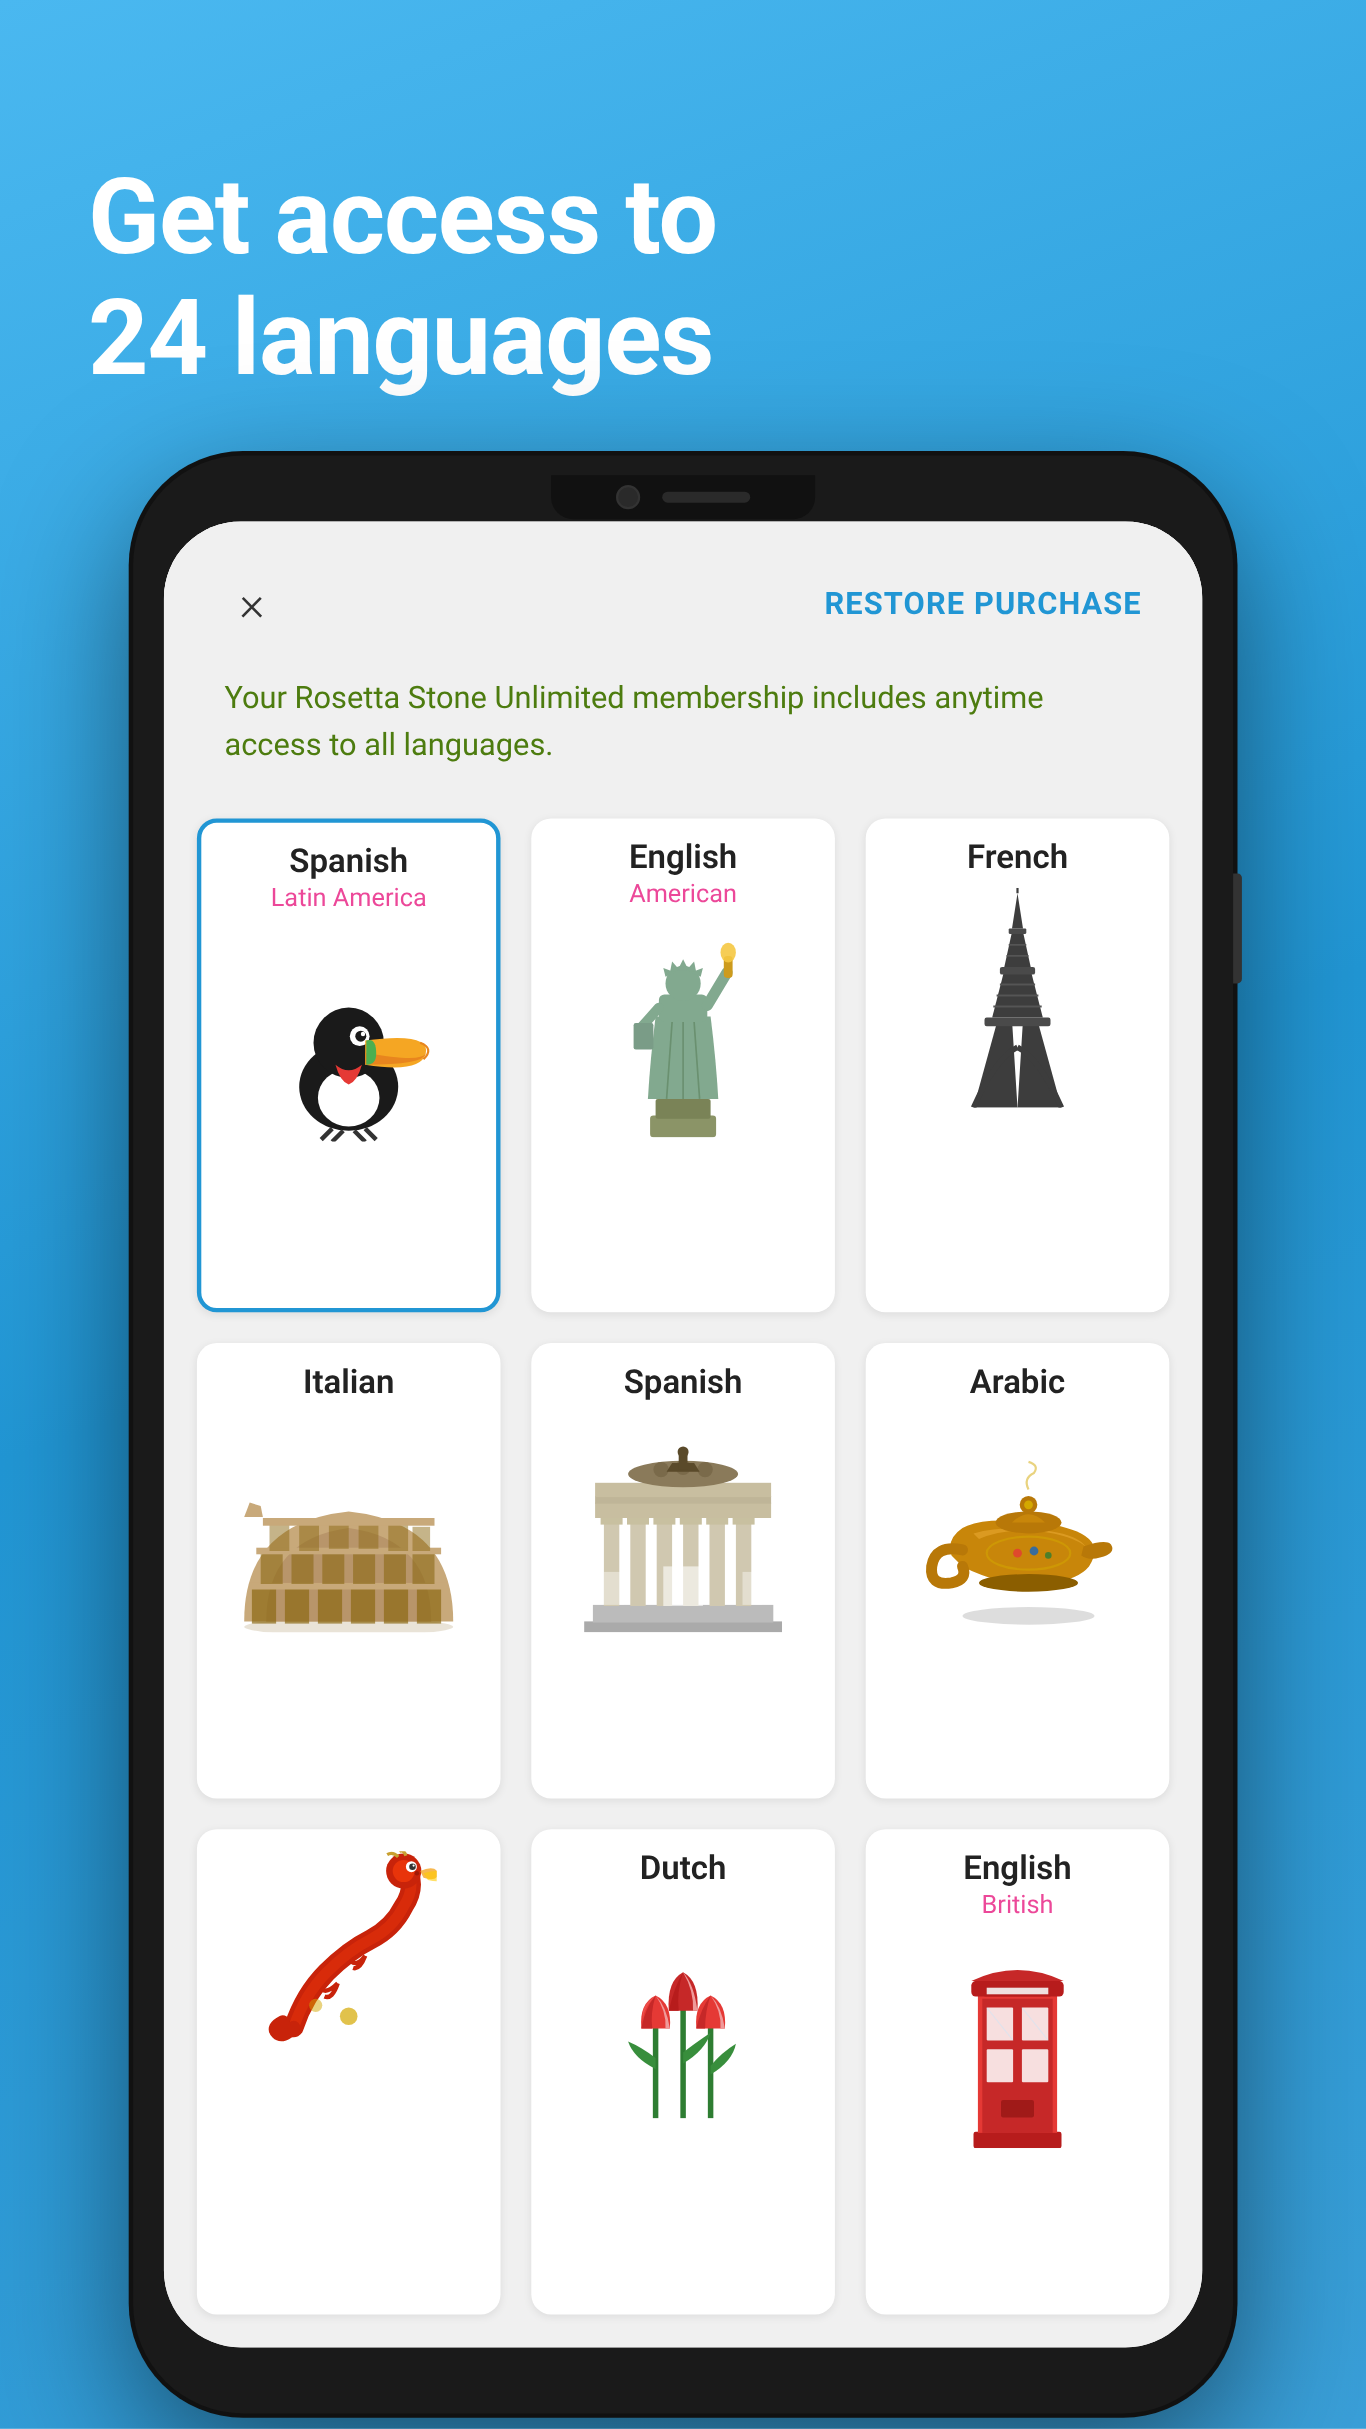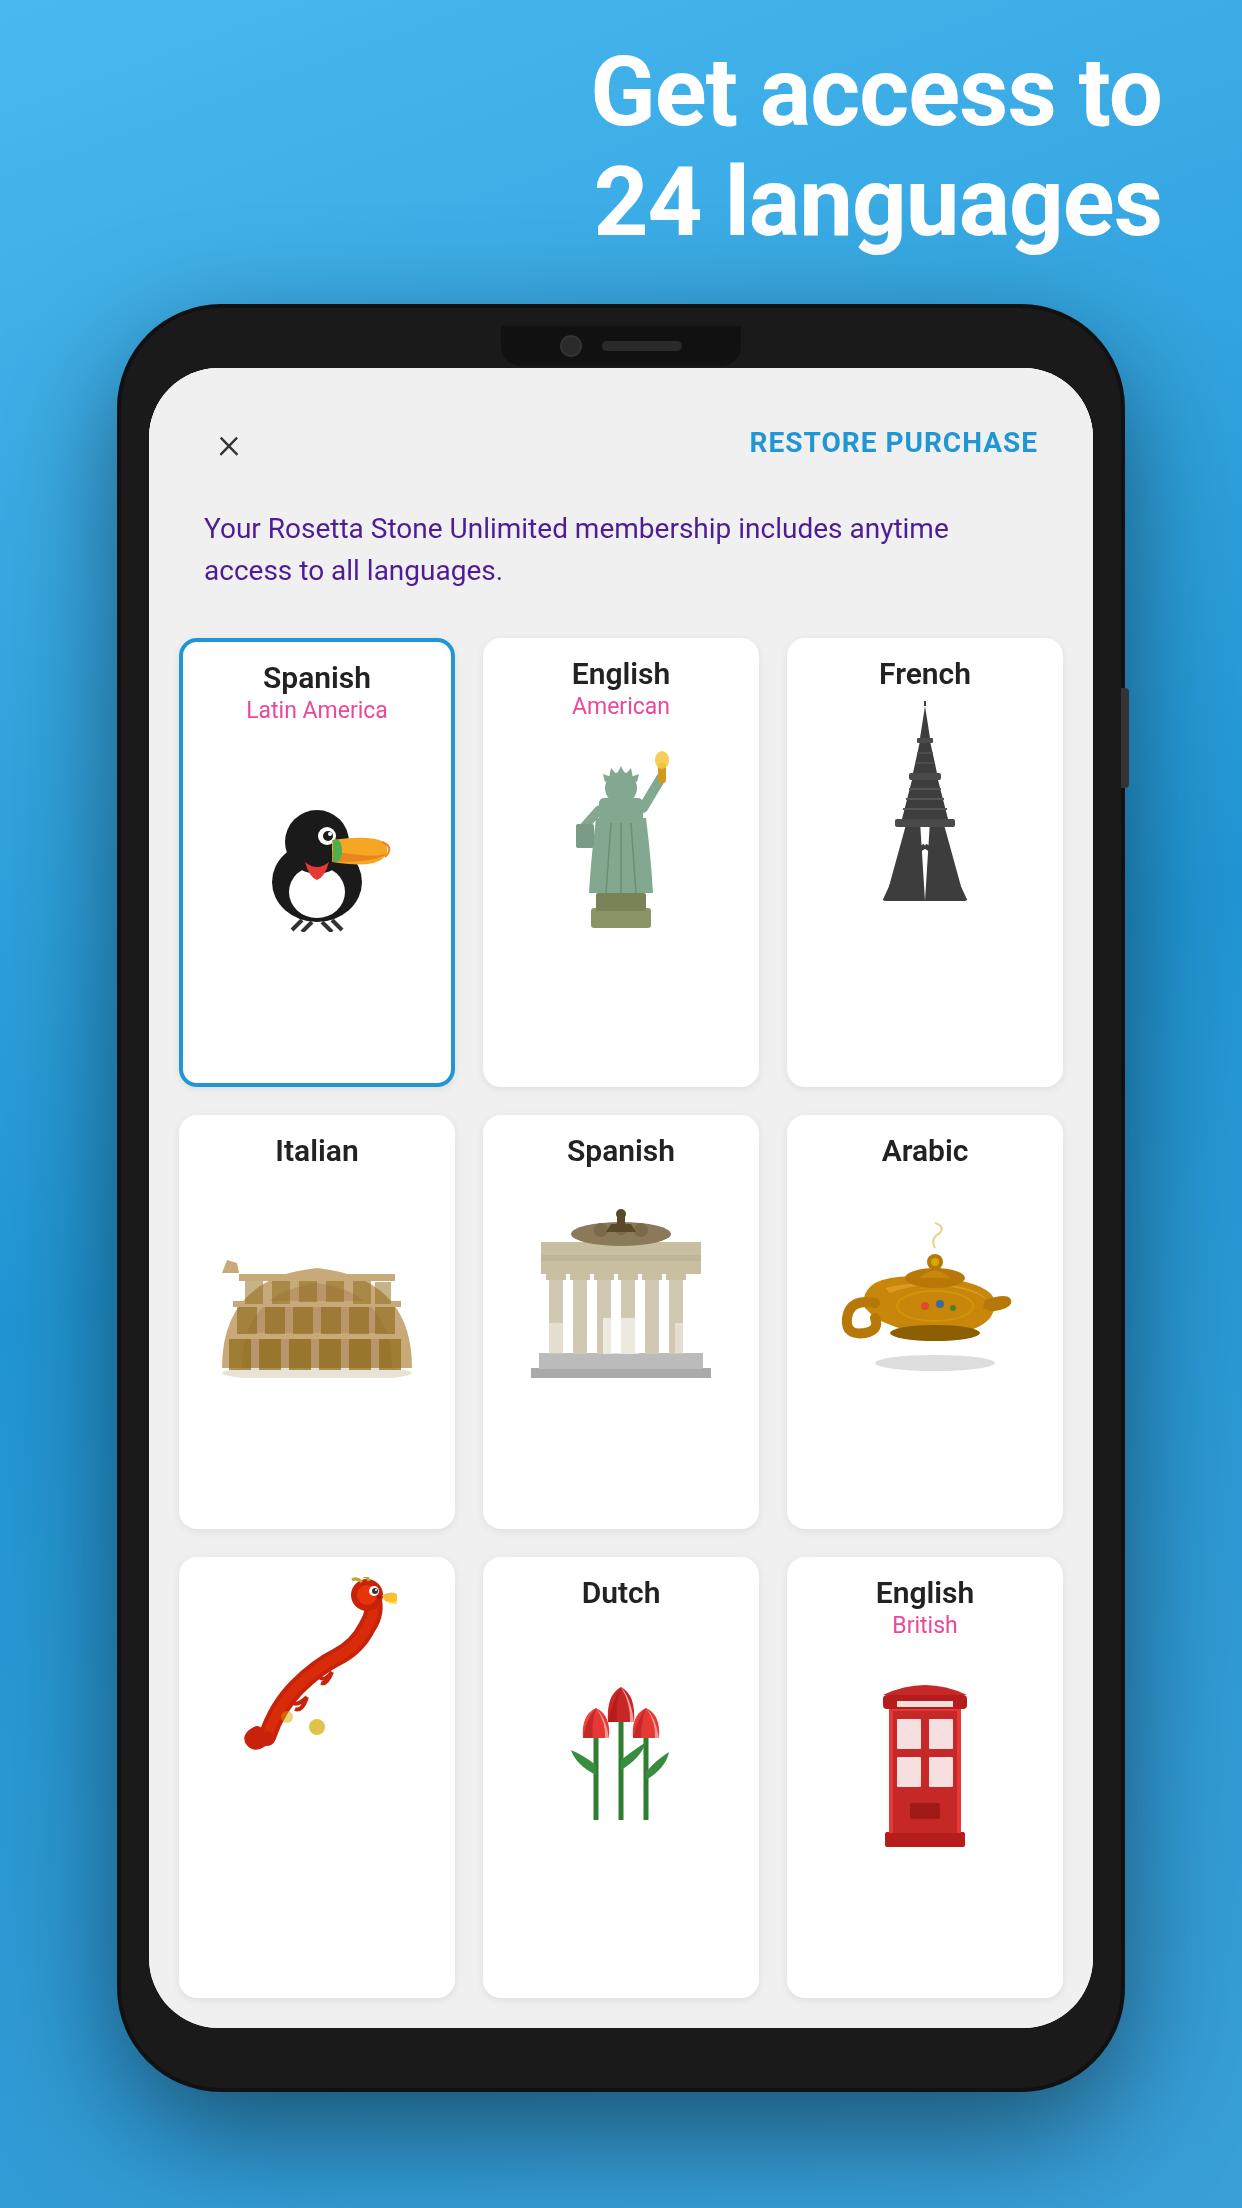--- a/index.html
+++ b/index.html
@@ -11,23 +11,24 @@
       overflow: hidden;
       background: linear-gradient(160deg, #4ab8f0 0%, #2196d4 50%, #3a9fd8 100%);
       display: flex;
       flex-direction: column;
       align-items: center;
       font-family: -apple-system, BlinkMacSystemFont, 'Segoe UI', Roboto, sans-serif;
     }
 
     .header-text {
       width: 100%;
-      text-align: right;
-      padding: 37px 80px 40px;
+      text-align: left;
+      padding: 107px 80px 40px;
       color: white;
+      margin-top: 36px;
     }
 
     .header-text h1 {
       font-size: 96px;
       font-weight: 700;
       line-height: 1.15;
       letter-spacing: -1px;
     }
 
     .phone-wrapper {
@@ -156,21 +157,21 @@
 
     .modal-title {
       font-size: 52px;
       font-weight: 700;
       color: #222;
       margin-bottom: 18px;
     }
 
     .modal-subtitle {
       font-size: 28px;
-      color: #4c1d95;
+      color: #4d7c0f;
       line-height: 1.5;
     }
 
     
     .language-grid {
       flex: 1;
       display: grid;
       grid-template-columns: repeat(3, 1fr);
       gap: 28px;
       padding: 16px 30px 30px;

